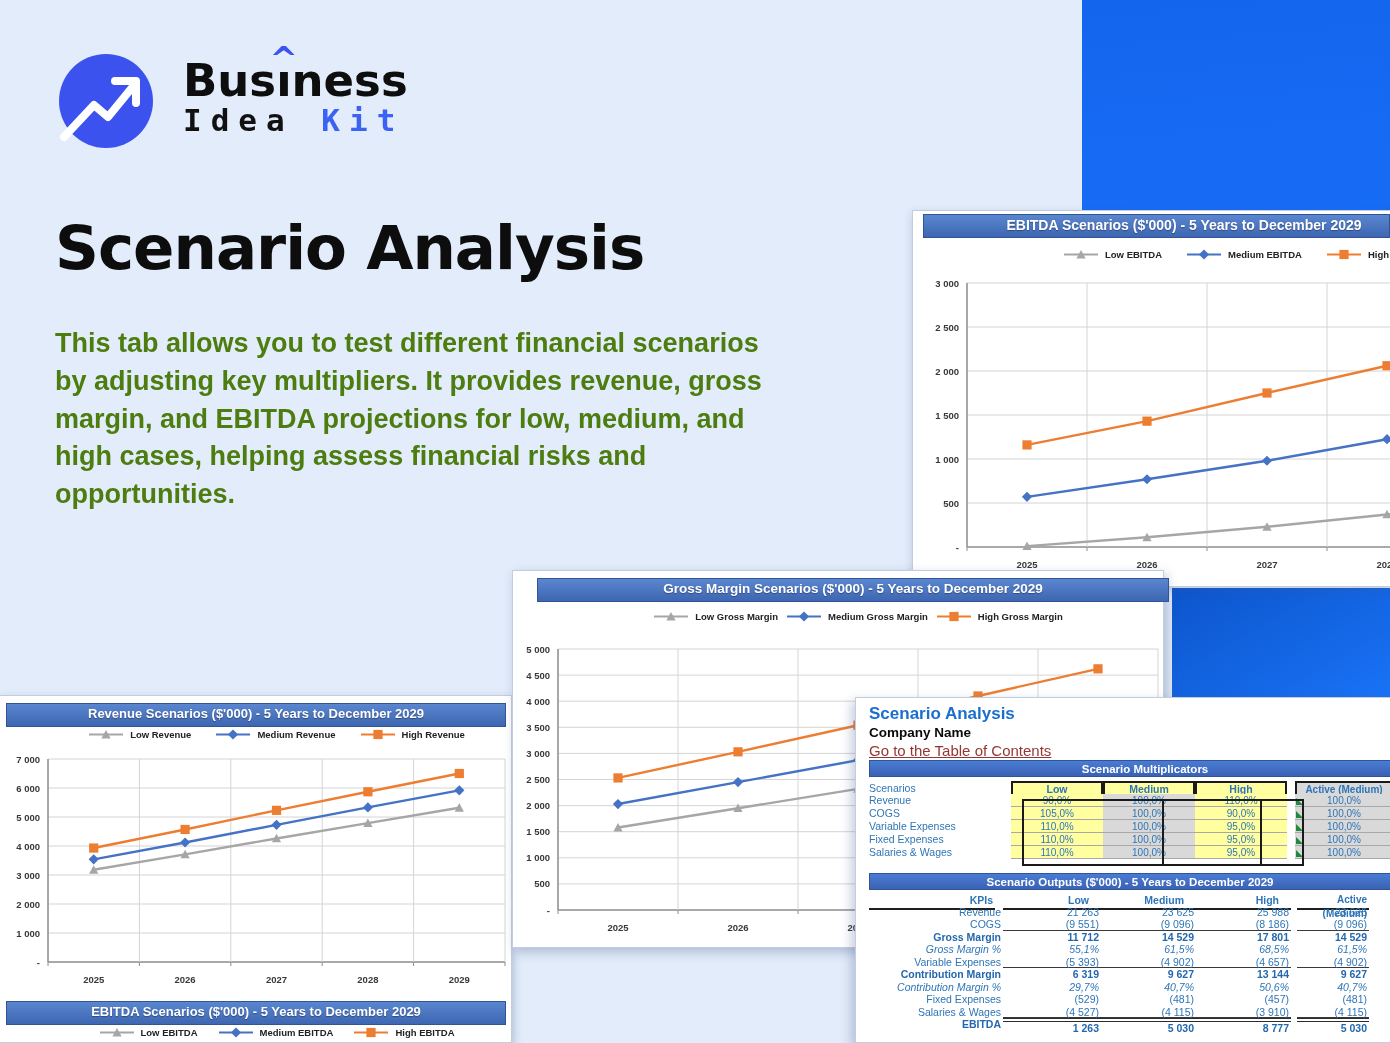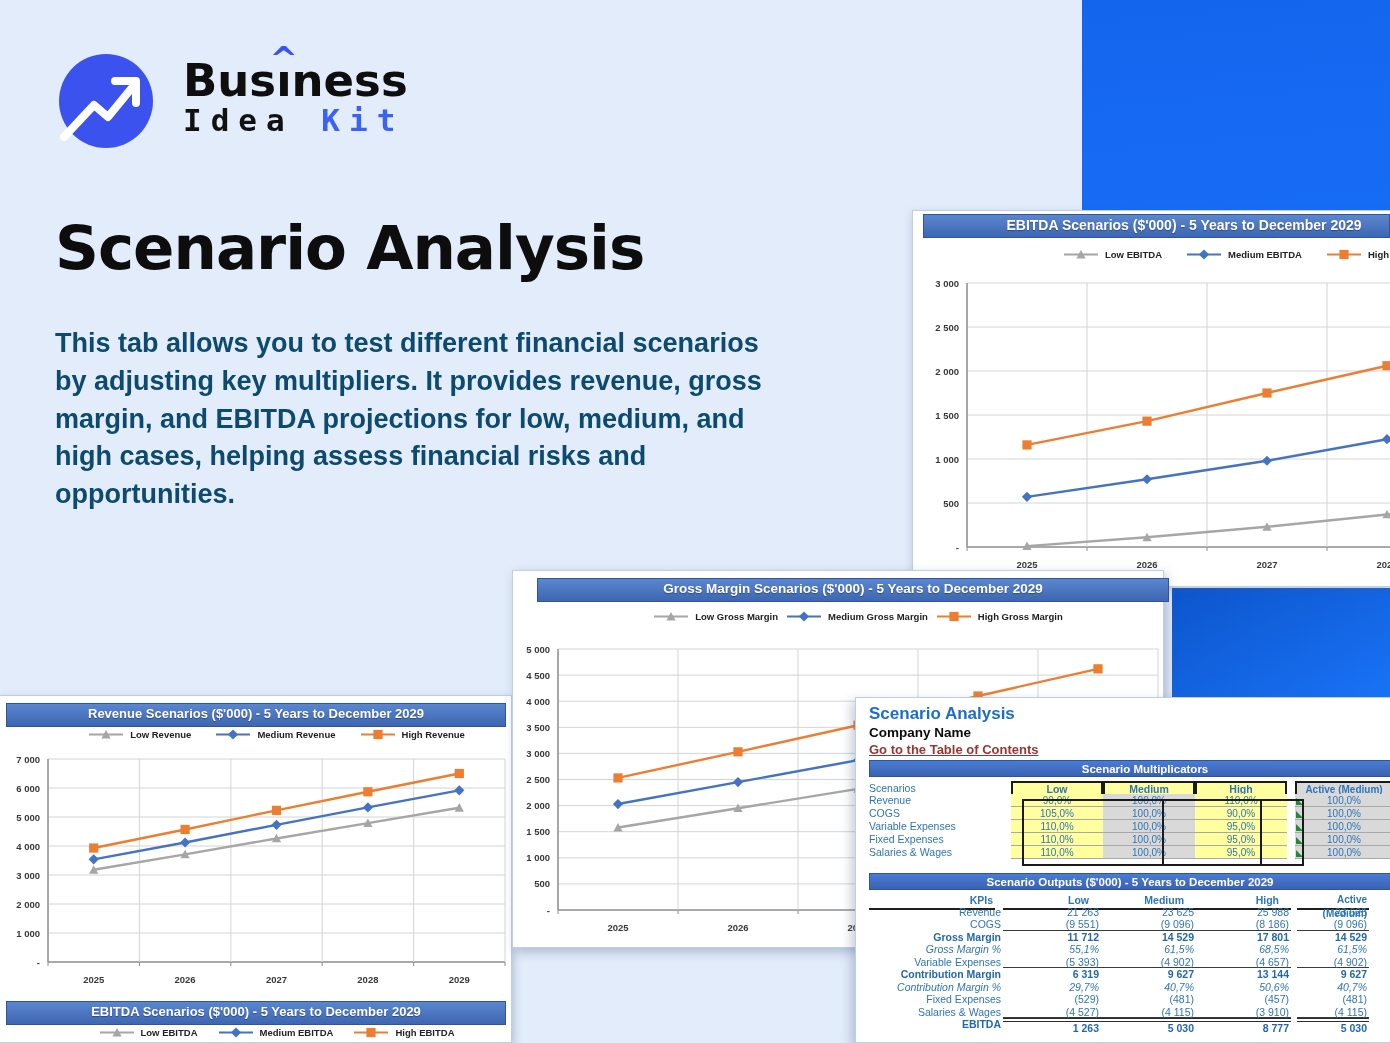--- a/index.html
+++ b/index.html
@@ -21,21 +21,21 @@
   .ihat .caret { position:absolute; left:50%; transform:translateX(-50%); top:-16px;
     color:#3b54f0; font-size:34px; font-weight:900; }
   .logo-line2 { font-family:"DejaVu Sans Mono", monospace; font-weight:700; font-size:31px;
     color:#111; letter-spacing:9px; line-height:1.15; }
   .logo-line2 .kit { color:#3b62f5; }
 
   
   .hero-title { position:absolute; left:55px; top:212px; font-family:"DejaVu Sans", sans-serif;
     font-weight:800; font-size:61px; color:#0d0d0d; letter-spacing:-1px; z-index:2; }
   .hero-desc { position:absolute; left:55px; top:325px; width:800px;
-    font-family:"Liberation Sans", sans-serif; font-weight:700; font-size:27px; color:#0c4a6e;
+    font-family:"Liberation Sans", sans-serif; font-weight:700; font-size:27px; color:#4d7c0f;
     line-height:1.4; white-space:pre-line; z-index:2; }
 
   
   .panel { position:absolute; background:#fff; border:1px solid #c2cdde; }
   .win-ebitda-top { left:912px; top:210px; width:478px; height:377px; z-index:2;
     border-right:none; box-shadow:0 3px 8px rgba(70,95,140,.25); }
   .win-gm { left:512px; top:570px; width:652px; height:378px; z-index:4;
     box-shadow:3px 4px 10px rgba(70,95,140,.35); }
   .win-left { left:0; top:695px; width:512px; height:348px; z-index:3;
     border-left:none; box-shadow:2px 3px 8px rgba(70,95,140,.3); }
@@ -47,21 +47,21 @@
     color:#fff; font-weight:700; font-size:13.5px; text-align:center; line-height:20px;
     text-shadow:0 1px 1px rgba(0,0,0,.35); }
   .legend { position:absolute; display:flex; gap:24px; align-items:center; white-space:nowrap; }
   .lg-item { display:inline-flex; align-items:center; gap:6px; font-size:9.5px; font-weight:700; color:#222; }
   .chart { position:absolute; left:0; top:0; }
   .chart text { font-family:"Liberation Sans", sans-serif; font-weight:700; font-size:9.5px; fill:#383838; }
 
   
   .sheet-title { position:absolute; left:13px; top:6px; font-size:17px; font-weight:700; color:#1b6ed0; }
   .sheet-company { position:absolute; left:13px; top:27px; font-size:13.5px; font-weight:700; color:#0a0a0a; }
-  .sheet-link { position:absolute; left:13px; top:44px; font-size:13px; font-weight:700;
+  .sheet-link { position:absolute; left:13px; top:44px; font-size:15px; font-weight:400;
     color:#963634; text-decoration:underline; cursor:pointer; }
   .blue-bar { position:absolute; left:13px; width:522px; height:17px;
     background:linear-gradient(#4a7cd4,#3a62b4); border:1px solid #2f5597;
     color:#fff; font-weight:700; font-size:11.5px; text-align:center; line-height:16px; }
   .bar-mult { top:62px; padding-left:30px; }
   .bar-out { top:175px; }
 
   .mult-grid { position:absolute; left:13px; top:83px; display:grid;
     grid-template-columns:142px 92px 92px 92px 8px 98px; grid-auto-rows:13px; }
   .mult-grid .hrow { height:15px; margin-bottom:3px; }

